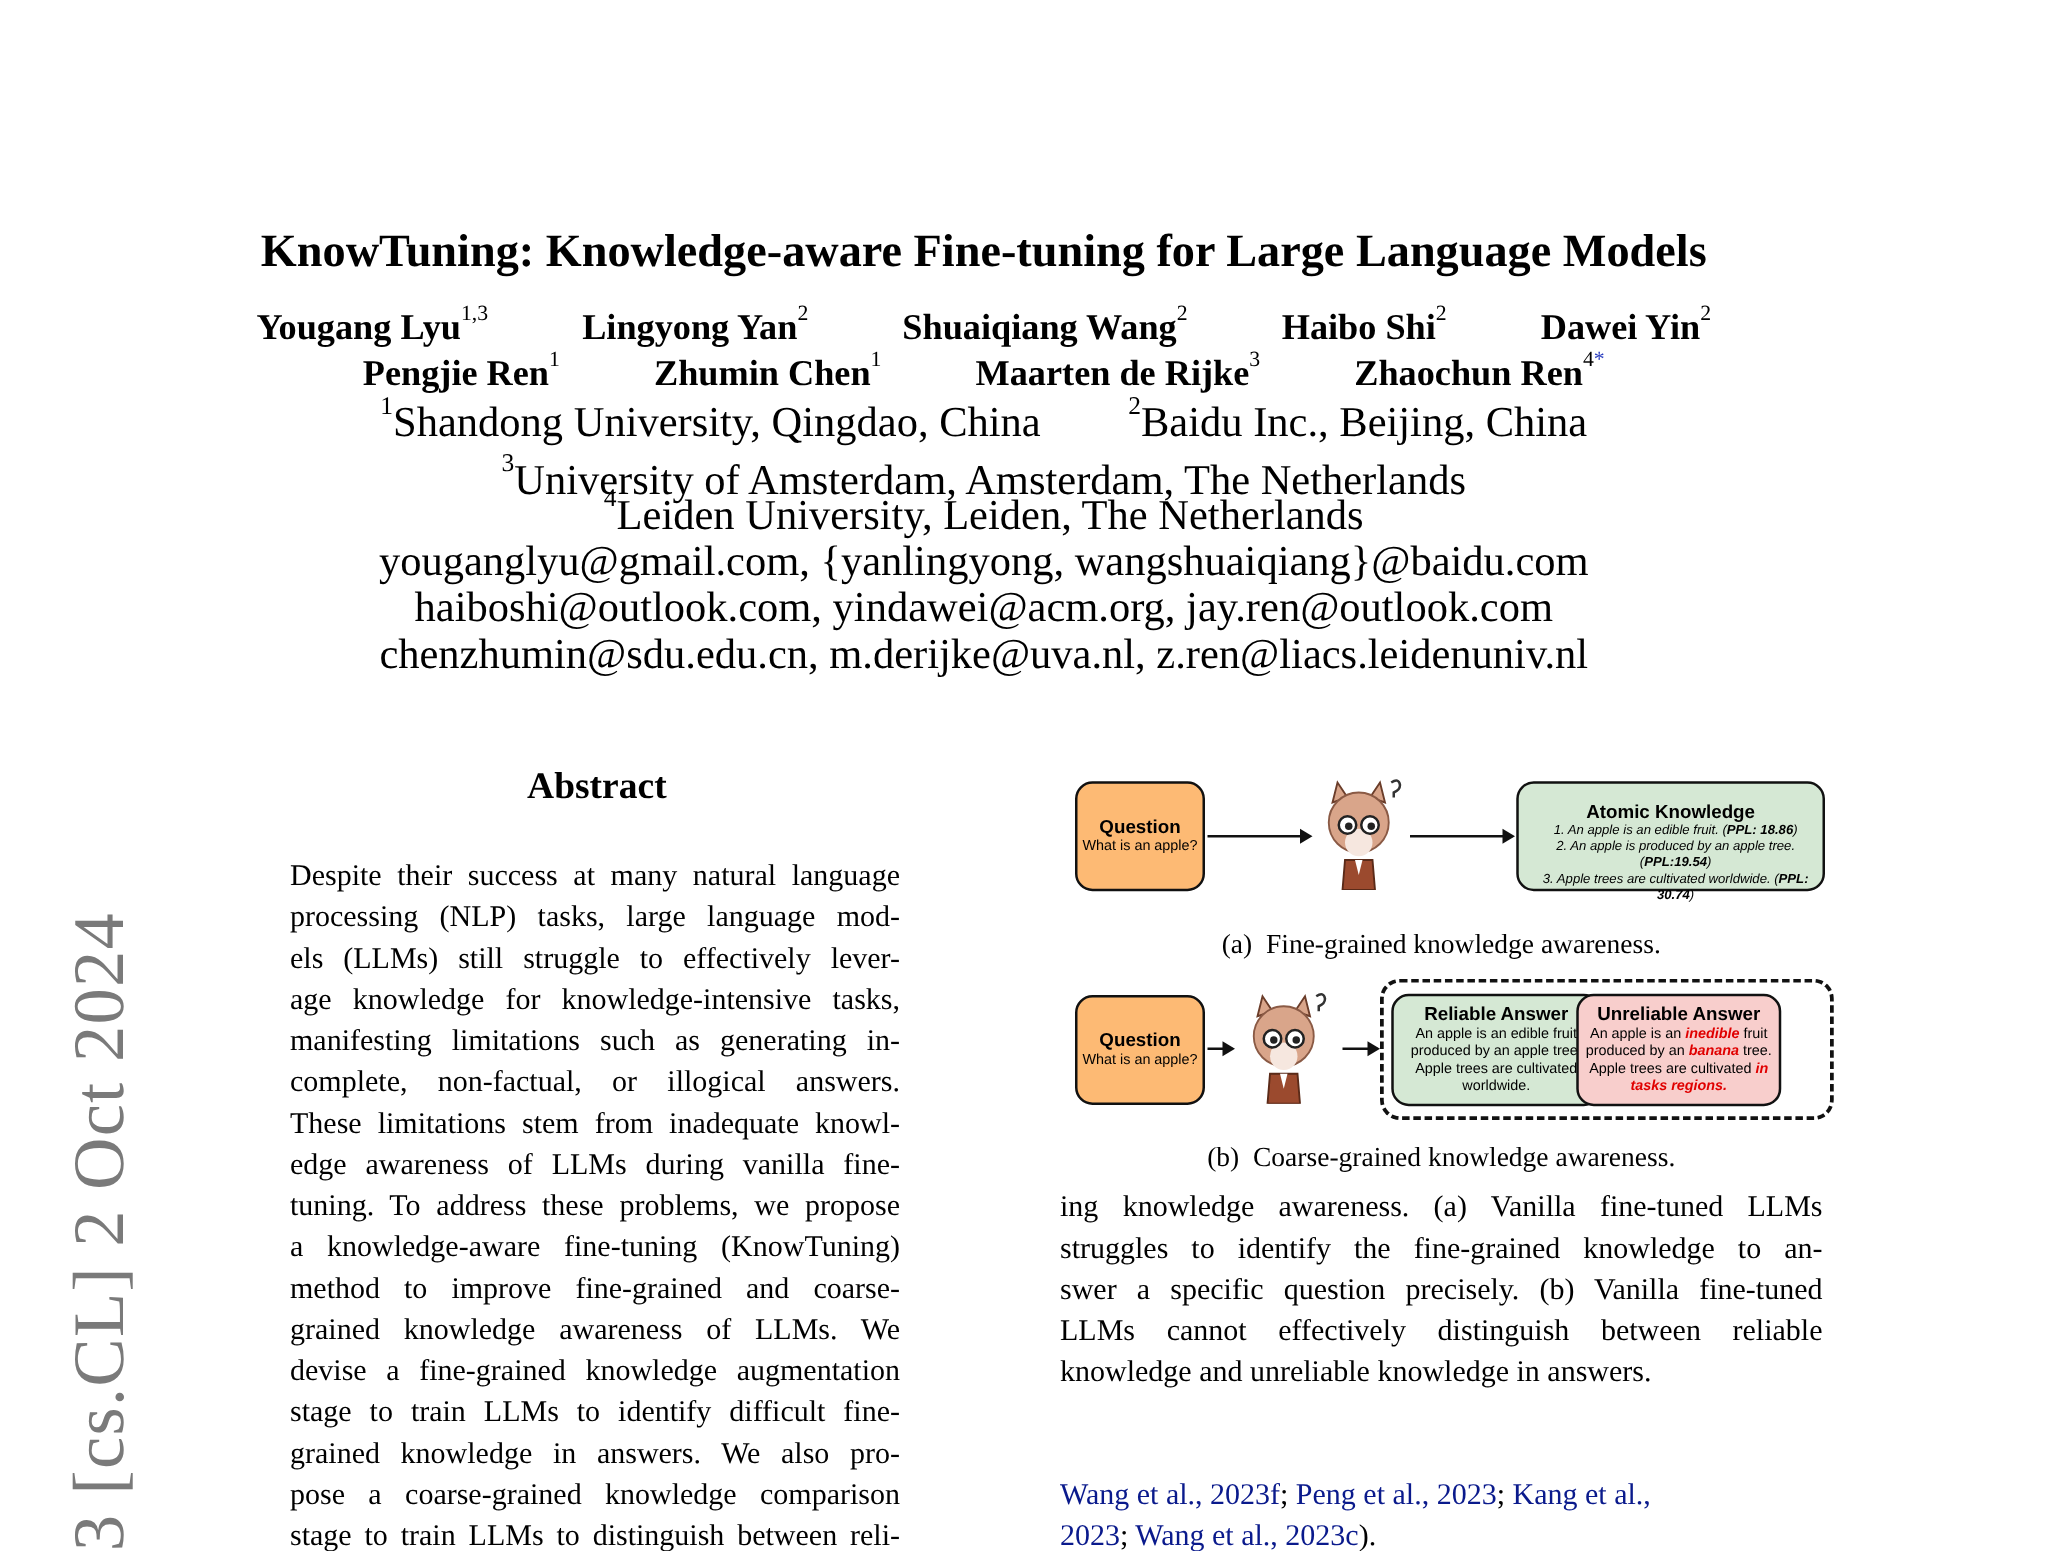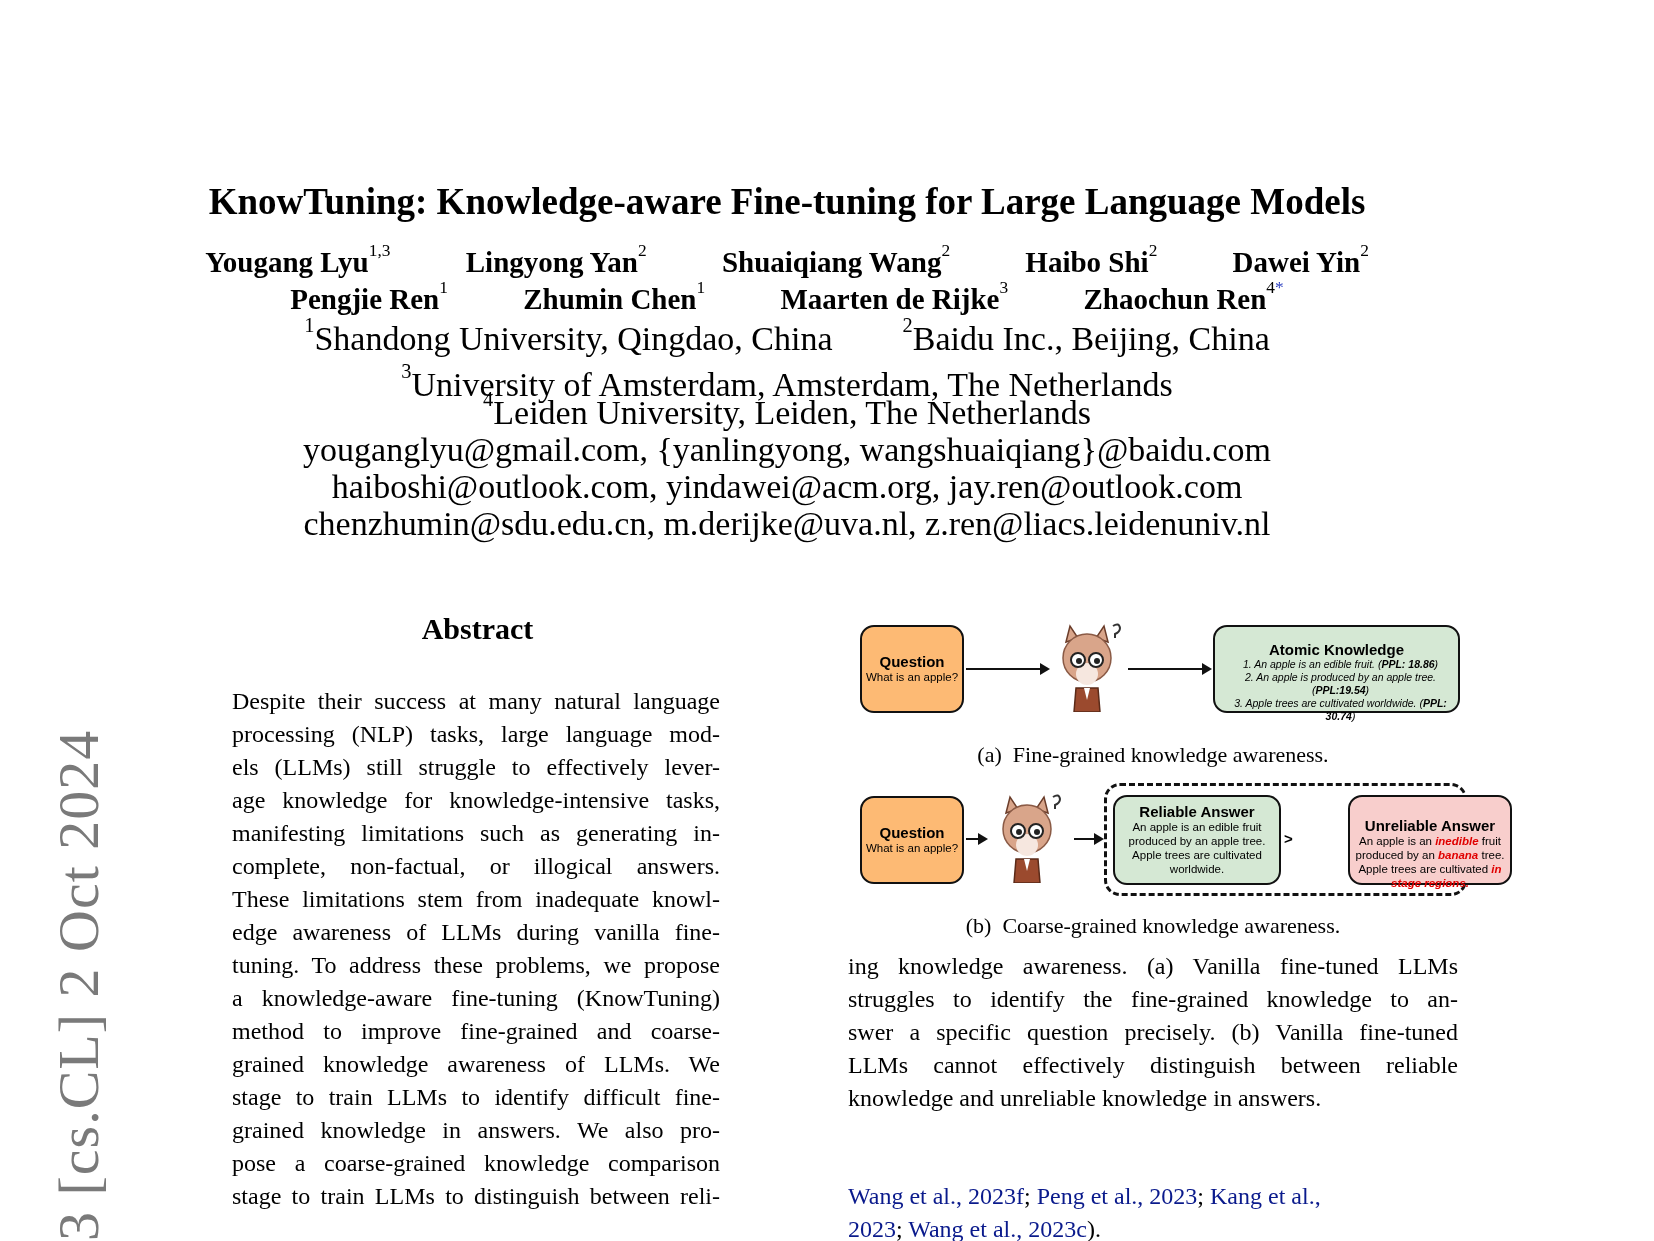--- a/index.html
+++ b/index.html
@@ -79,20 +79,21 @@
   <span class="ln">els (LLMs) still struggle to effectively lever-</span>
   <span class="ln">age knowledge for knowledge-intensive tasks,</span>
   <span class="ln">manifesting limitations such as generating in-</span>
   <span class="ln">complete, non-factual, or illogical answers.</span>
   <span class="ln">These limitations stem from inadequate knowl-</span>
   <span class="ln">edge awareness of LLMs during vanilla fine-</span>
   <span class="ln">tuning. To address these problems, we propose</span>
   <span class="ln">a knowledge-aware fine-tuning (KnowTuning)</span>
   <span class="ln">method to improve fine-grained and coarse-</span>
   <span class="ln">grained knowledge awareness of LLMs.  We</span>
+  <span class="ln">devise a fine-grained knowledge augmentation</span>
   <span class="ln">stage to train LLMs to identify difficult fine-</span>
   <span class="ln">grained knowledge in answers.  We also pro-</span>
   <span class="ln">pose a coarse-grained knowledge comparison</span>
   <span class="ln">stage to train LLMs to distinguish between reli-</span>
 </div>
 
 <div class="fig">
   <div class="box qbox" style="left:860px; top:625px; width:104px; height:88px; padding-top:26px;">
     <span class="bt">Question</span>
     <span class="bs">What is an apple?</span>
@@ -147,26 +148,26 @@
   <div class="arrow" style="left:1074px; top:838px; width:28px;"></div>
   <div class="dash" style="left:1104px; top:783px; width:363px; height:113px;"></div>
   <div class="box gbox" style="left:1113px; top:795px; width:168px; height:90px; padding-top:6px;">
     <span class="bt">Reliable Answer</span>
     <span class="bs">An apple is an edible fruit</span>
     <span class="bs">produced by an apple tree.</span>
     <span class="bs">Apple trees are cultivated</span>
     <span class="bs">worldwide.</span>
   </div>
   <div class="abs" style="left:1284px; top:830px; font-weight:bold; font-size:15px;">&gt;</div>
-  <div class="box rbox" style="left:1348px; top:795px; width:164px; height:90px; padding-top:20px;">
+  <div class="box rbox" style="left:1261px; top:795px; width:164px; height:90px; padding-top:6px;">
     <span class="bt">Unreliable Answer</span>
     <span class="bs"><span>An apple is an </span><span class="red">inedible</span><span> fruit</span></span>
     <span class="bs"><span>produced by an </span><span class="red">banana</span><span> tree.</span></span>
     <span class="bs"><span>Apple trees are cultivated </span><span class="red">in</span></span>
-    <span class="bs red">stage regions.</span>
+    <span class="bs red">tasks regions.</span>
   </div>
 </div>
 <div class="abs caption-sub" style="left:848px; width:610px; top:913px;">
   <span>(b)</span>&nbsp;&nbsp;<span>Coarse-grained knowledge awareness.</span>
 </div>
 
 <div class="abs figcap">
   <span class="ln">ing knowledge awareness. (a) Vanilla fine-tuned LLMs</span>
   <span class="ln">struggles to identify the fine-grained knowledge to an-</span>
   <span class="ln">swer a specific question precisely. (b) Vanilla fine-tuned</span>

